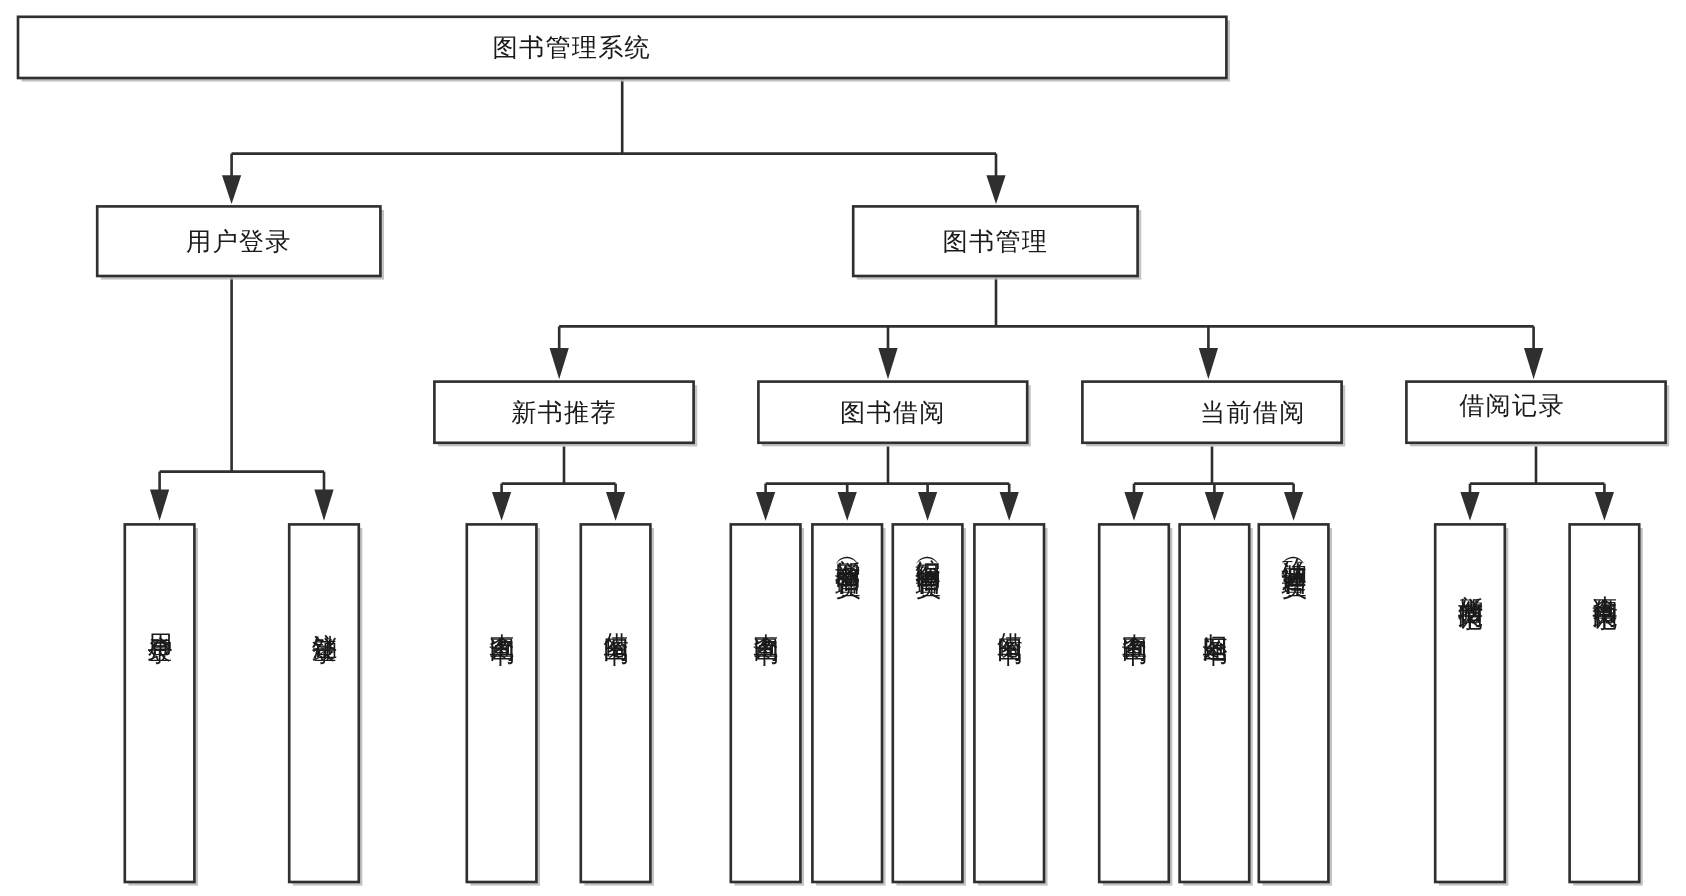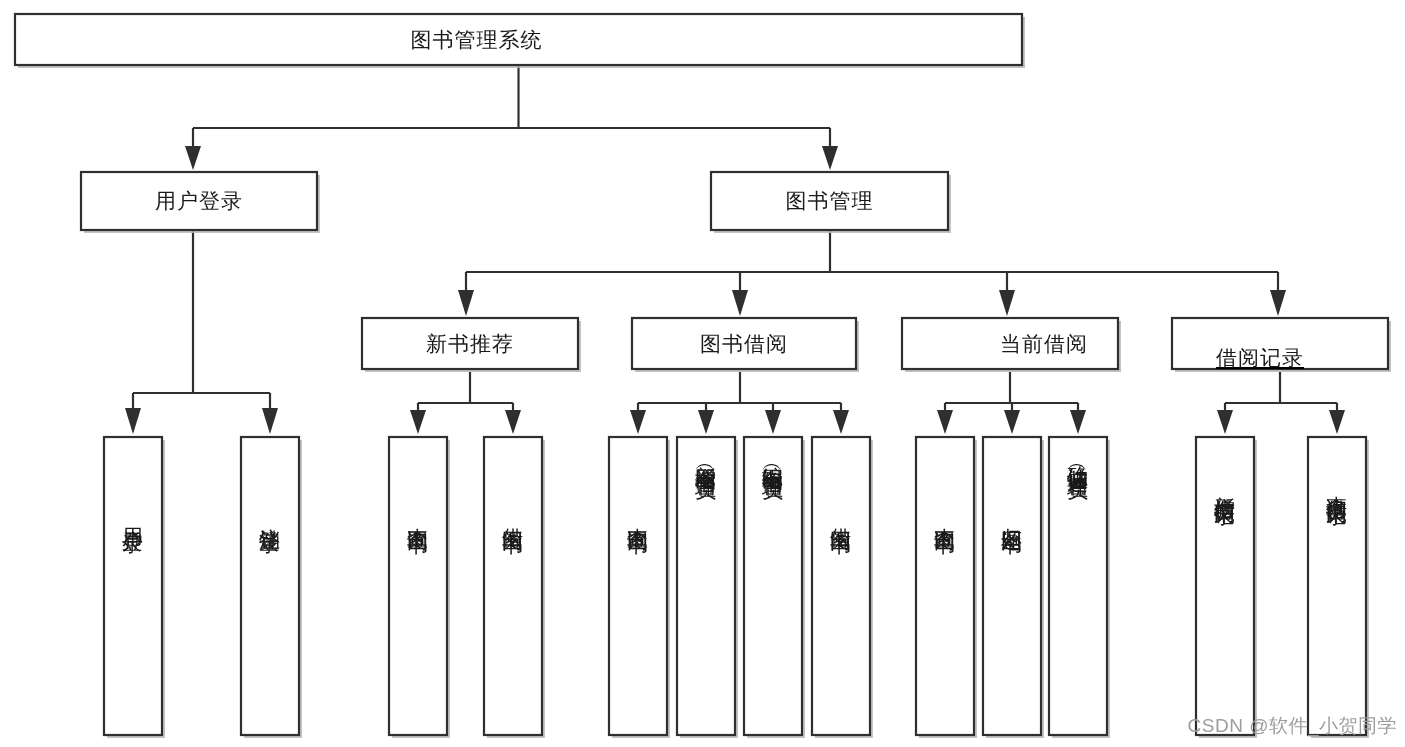--- a/index.html
+++ b/index.html
@@ -253,21 +253,21 @@
   </div>
 
   <div class="hlabel-wrap" style="left:632px; top:318px; width:224px; height:51px;align-items:center;">
     <span class="hlabel-text">图书借阅</span>
   </div>
 
   <div class="hlabel-wrap" style="left:902px; top:318px; width:216px; height:51px;padding-left:34px;">
     <span class="hlabel-text">当前借阅</span>
   </div>
 
-  <div class="hlabel-wrap" style="left:1172px; top:332px; width:176px; height:51px;text-decoration:underline;">
+  <div class="hlabel-wrap" style="left:1172px; top:312px; width:176px; height:51px;">
     <span class="hlabel-text">借阅记录</span>
   </div>
 
   <div class="vlabel-wrap" style="left:104px; top:437px; width:58px; height:298px; padding-top:74px;">
     <span class="vlabel-text">用户登录</span>
   </div>
 
   <div class="vlabel-wrap" style="left:241px; top:437px; width:58px; height:298px; padding-top:74px;">
     <span class="vlabel-text">注销登录</span>
   </div>
@@ -309,15 +309,14 @@
   </div>
 
   <div class="vlabel-wrap" style="left:1196px; top:437px; width:58px; height:298px; padding-top:42px;">
     <span class="vlabel-text">新增借阅记录</span>
   </div>
 
   <div class="vlabel-wrap" style="left:1308px; top:437px; width:58px; height:298px; padding-top:42px;">
     <span class="vlabel-text">查询借阅记录</span>
   </div>
 
-  <div id="watermark">CSDN @软件_小贺同学</div>
 
 </div>
 
 </body></html>

